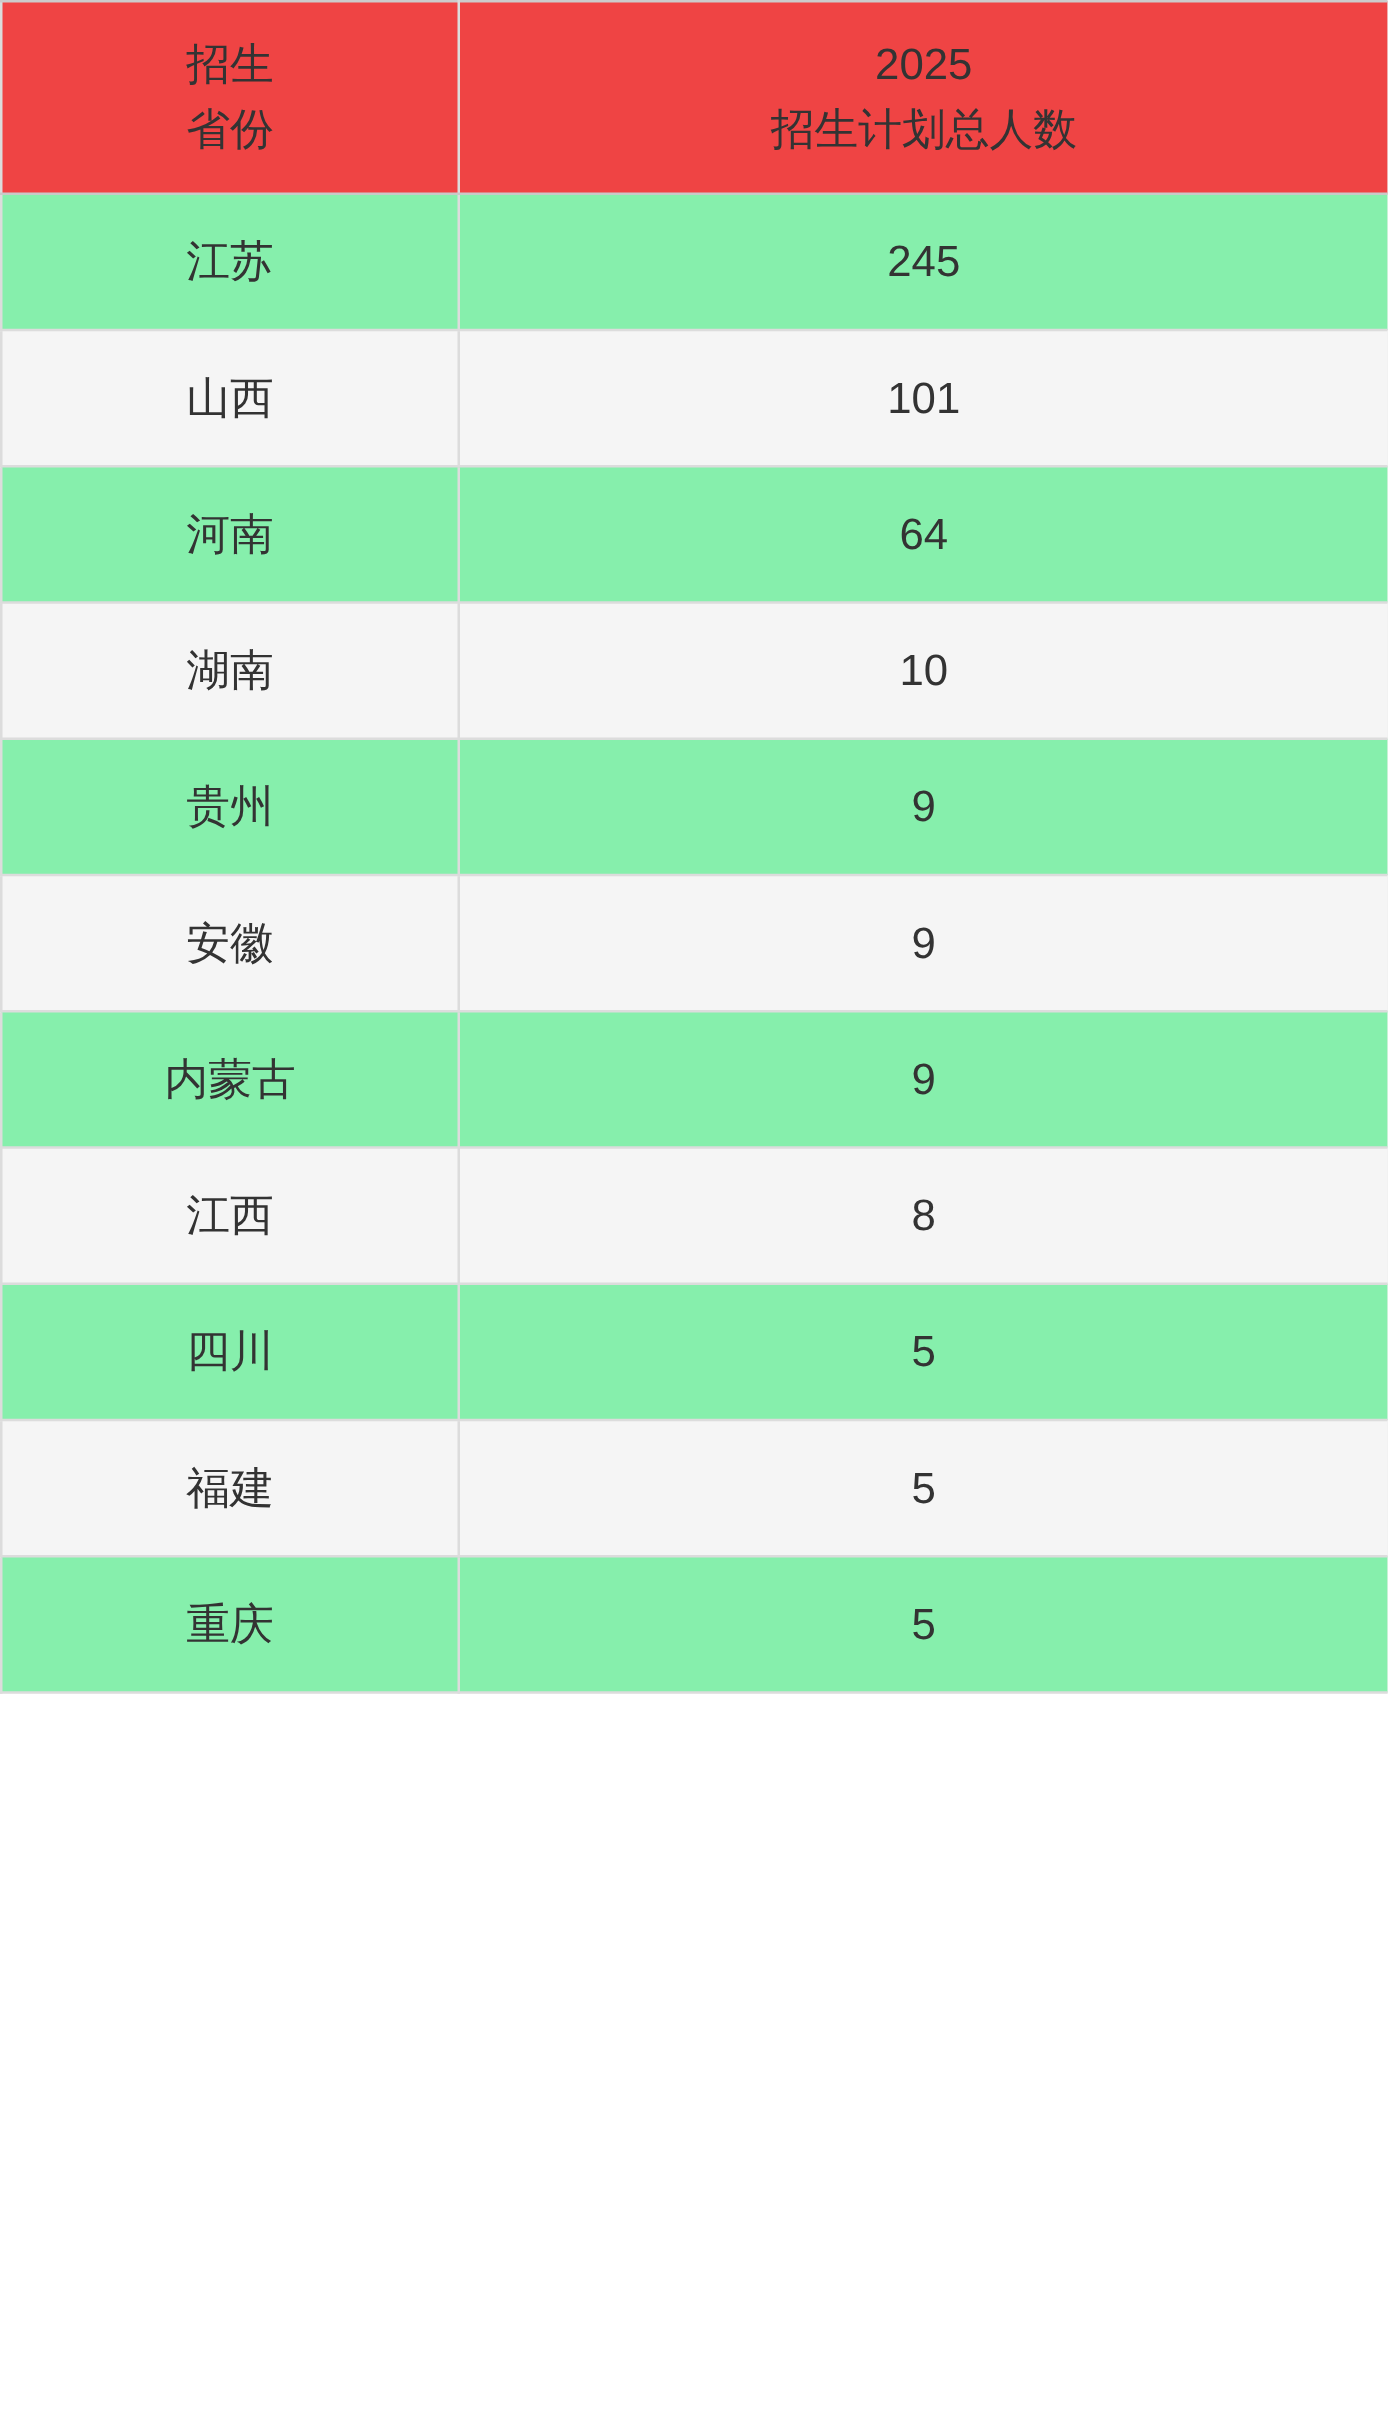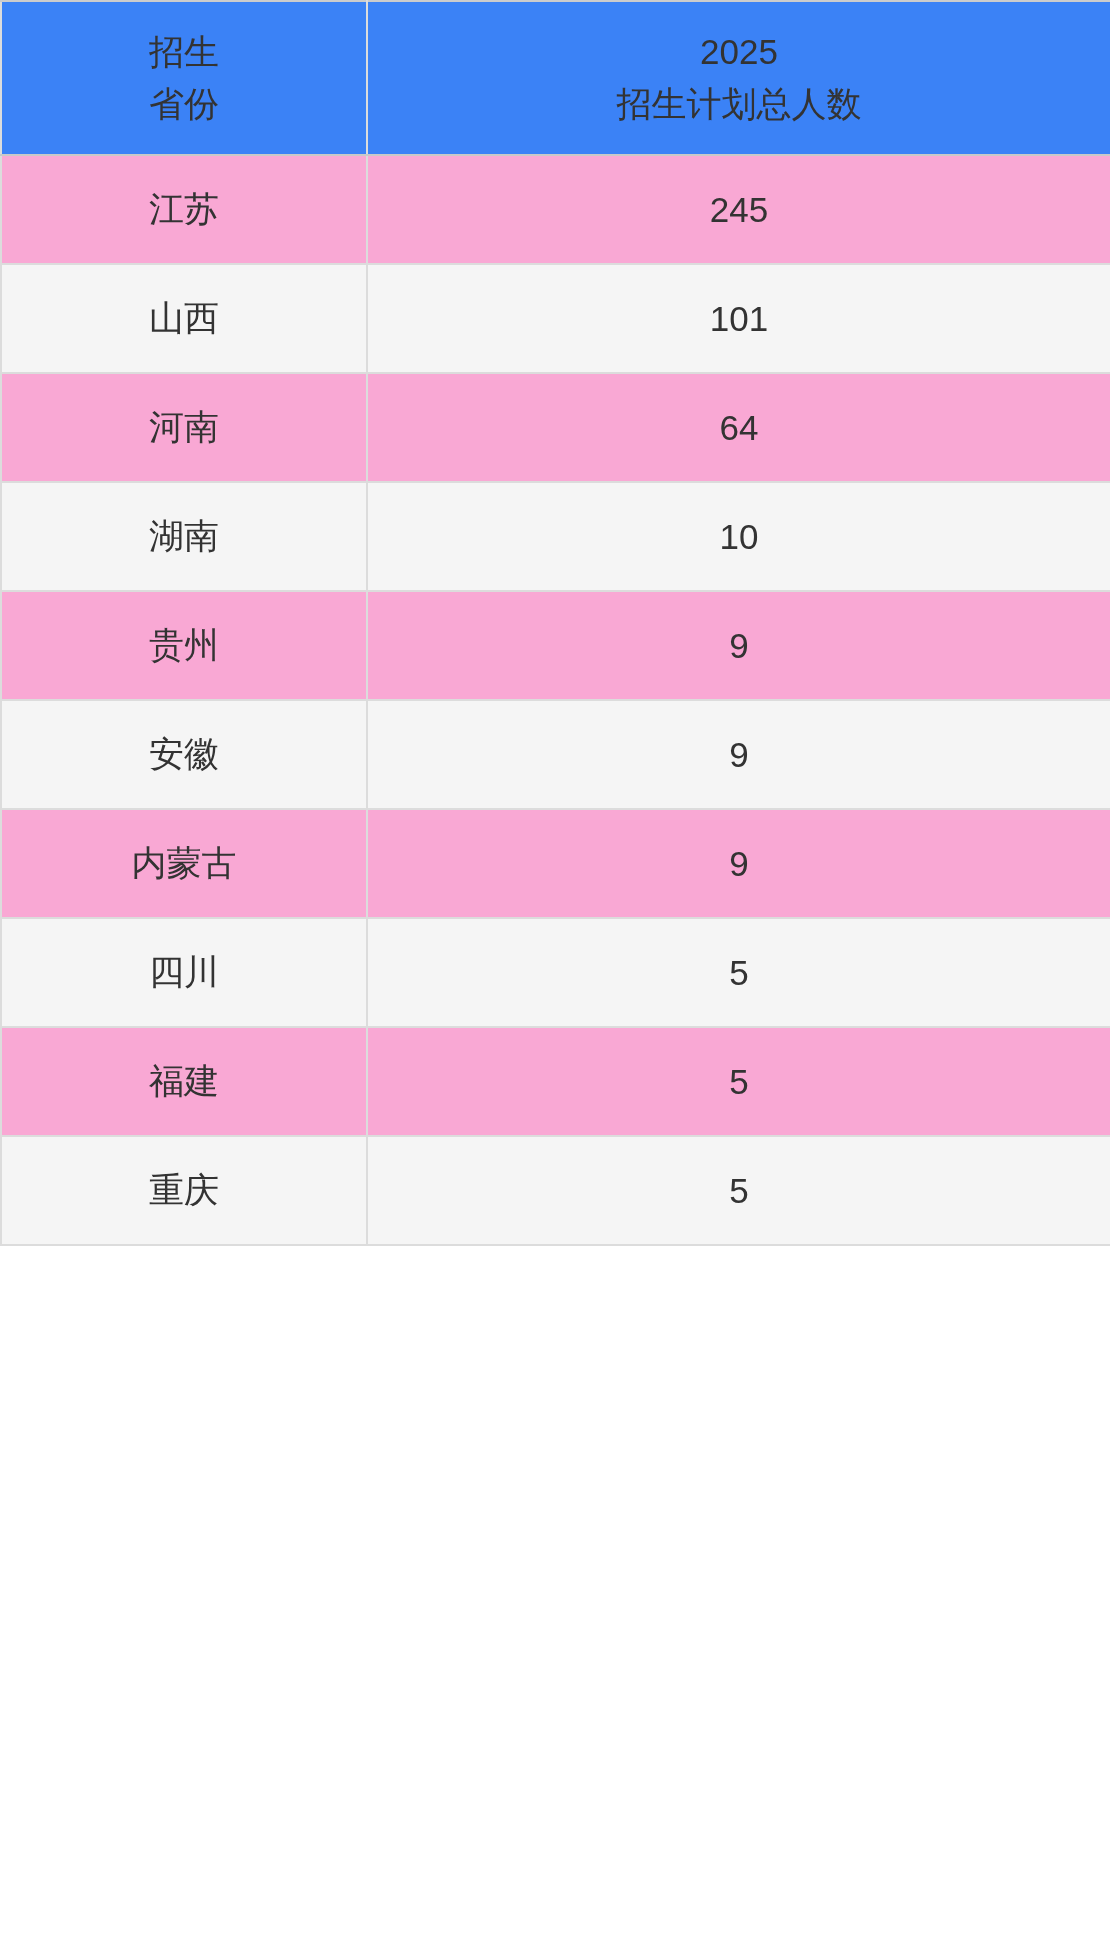--- a/index.html
+++ b/index.html
@@ -22,32 +22,32 @@
   table.enroll col.c1 { width: 366px; }
   table.enroll col.c2 { width: 744px; }
   table.enroll th, table.enroll td {
     border: 2px solid #dcdcdc;
     text-align: center;
     vertical-align: middle;
     font-weight: 400;
     padding: 0;
   }
   table.enroll thead th {
-    background: #3b82f6;
+    background: #ef4444;
     height: 152px;
     font-size: 35px;
     line-height: 52px;
     border-bottom-color: #c9c9c9;
     border-top-color: #cccccc;
   }
   table.enroll thead th .hline { display: block; }
   table.enroll tbody td {
     height: 107px;
     font-size: 35px;
-    background: #f9a8d4;
+    background: #86efac;
   }
   table.enroll tbody tr:nth-child(even) td {
     background: #f5f5f5;
   }
 </style>
 </head>
 <body>
 
 <table class="enroll">
   <colgroup>
@@ -89,20 +89,24 @@
       </tr>
       <tr>
         <td>安徽</td>
         <td>9</td>
       </tr>
       <tr>
         <td>内蒙古</td>
         <td>9</td>
       </tr>
       <tr>
+        <td>江西</td>
+        <td>8</td>
+      </tr>
+      <tr>
         <td>四川</td>
         <td>5</td>
       </tr>
       <tr>
         <td>福建</td>
         <td>5</td>
       </tr>
       <tr>
         <td>重庆</td>
         <td>5</td>

